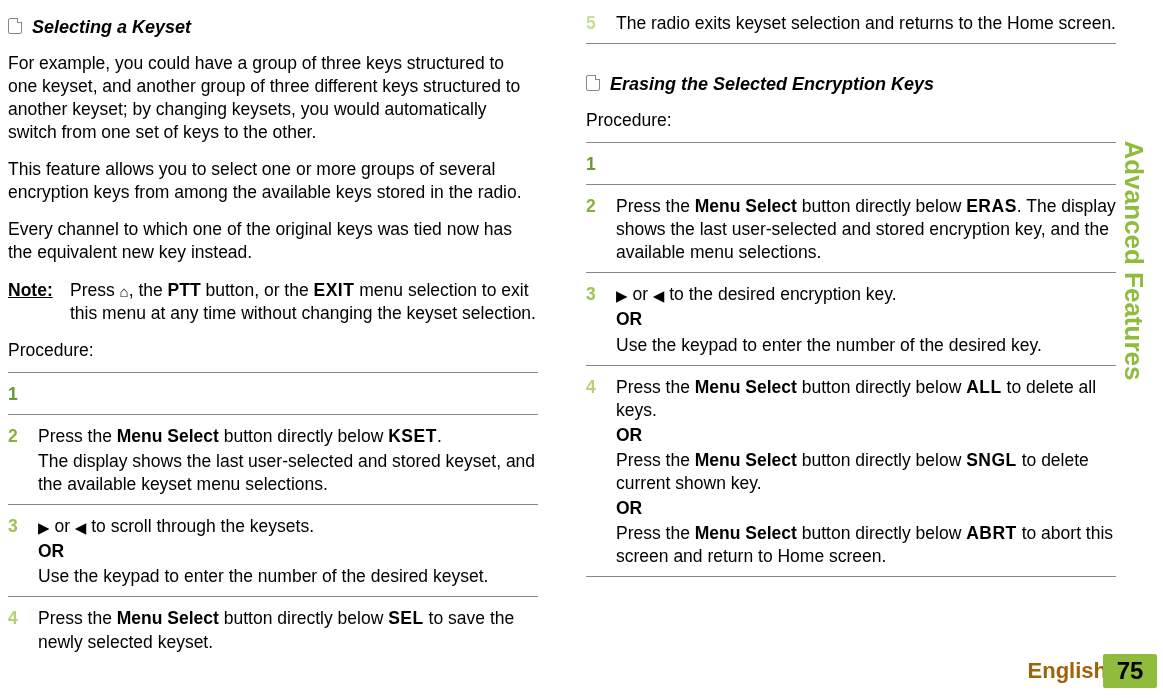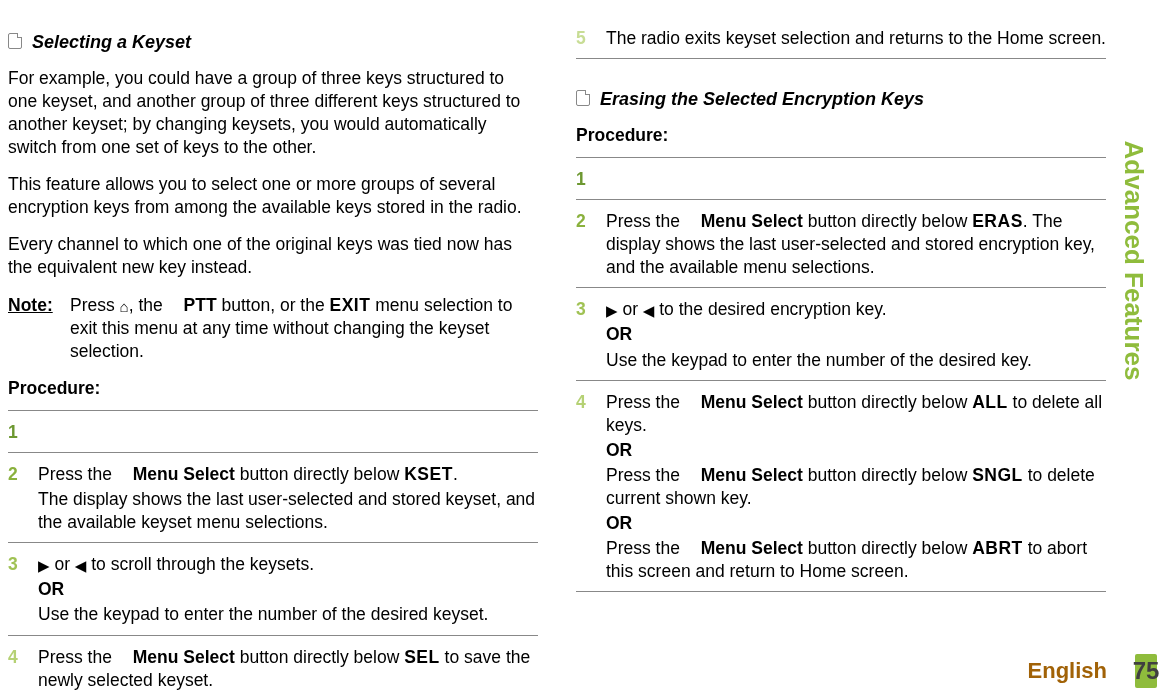--- a/index.html
+++ b/index.html
@@ -9,22 +9,22 @@
     height: 698px;
     font-family: Arial, Helvetica, sans-serif;
     font-size: 17.5px;
     color: #000;
     position: relative;
     background: #fff;
     overflow: hidden;
   }
   .page {
     display: flex;
-    padding: 27px 30px 10px 8px;
-    column-gap: 38px;
+    padding: 12px 30px 10px 8px;
+    column-gap: 48px;
     height: 660px;
     box-sizing: border-box;
   }
   .col {
     width: 530px;
     line-height: 1.32;
   }
   .note-icon {
     display: inline-block;
     width: 12px;
@@ -49,21 +49,21 @@
   .section-title {
     font-weight: bold;
     font-style: italic;
     font-size: 18px;
     margin: 4px 0 12px 0;
   }
   p { margin: 0 0 14px 0; }
   .note-row { display: flex; margin: 0 0 14px 0; }
   .note-label { font-weight: bold; width: 62px; flex-shrink: 0; text-decoration: underline; }
   .note-body { flex: 1; }
-  .proc-label { font-weight: bold; margin: 0 0 10px 0; }
+  .proc-label { font-weight: normal; margin: 0 0 10px 0; }
   ol.steps { list-style: none; padding: 0; margin: 0; }
   ol.steps > li {
     display: flex;
     margin: 0 0 10px 0;
     border-bottom: 0.5px solid #888;
     padding-bottom: 8px;
   }
   ol.steps > li.noborder {
     border-bottom: none;
   }
@@ -76,21 +76,21 @@
   ol.steps .num.n2 { color: #8ab13d; }
   ol.steps .num.n3 { color: #a0c254; }
   ol.steps .num.n4 { color: #b5d174; }
   ol.steps .num.n5 { color: #c8dd95; }
   ol.steps .body { flex: 1; }
   .menu-font {
     font-family: "Arial Narrow", Arial, sans-serif;
     font-weight: bold;
     letter-spacing: 0.5px;
   }
-  .bold { font-weight: bold; margin-left: 16px; }
+  .bold { font-weight: bold; }
   .arrow-r, .arrow-l, .home-icon {
     display: inline-block;
     vertical-align: -1px;
     font-size: 15px;
   }
   .sidebar {
     position: absolute;
     right: 14px;
     top: 80px;
     width: 30px;
@@ -104,24 +104,24 @@
     transform-origin: center;
     white-space: nowrap;
     font-weight: bold;
     font-size: 26px;
     color: #8fbc3c;
   }
   .pagenum-box {
     position: absolute;
     right: 6px;
     bottom: 10px;
-    width: 22px;
+    width: 54px;
     height: 34px;
     background: #8fbc3c;
-    color: #404040;
+    color: #000000;
     font-weight: bold;
     font-size: 24px;
     display: flex;
     align-items: center;
     justify-content: center;
     border-radius: 2px;
   }
   .english-label {
     position: absolute;
     right: 56px;

